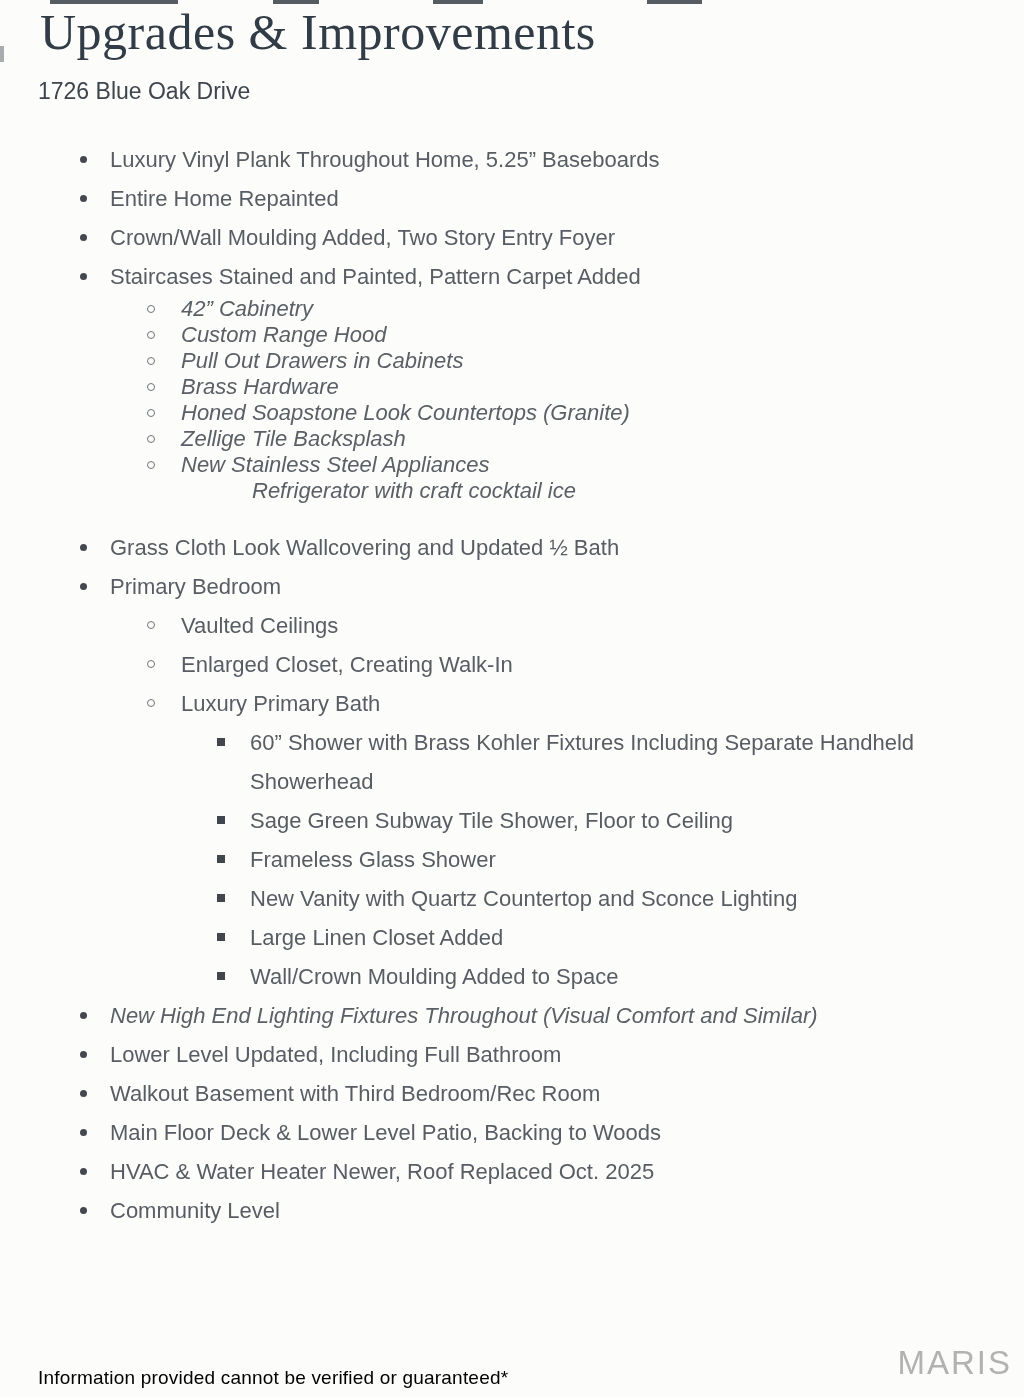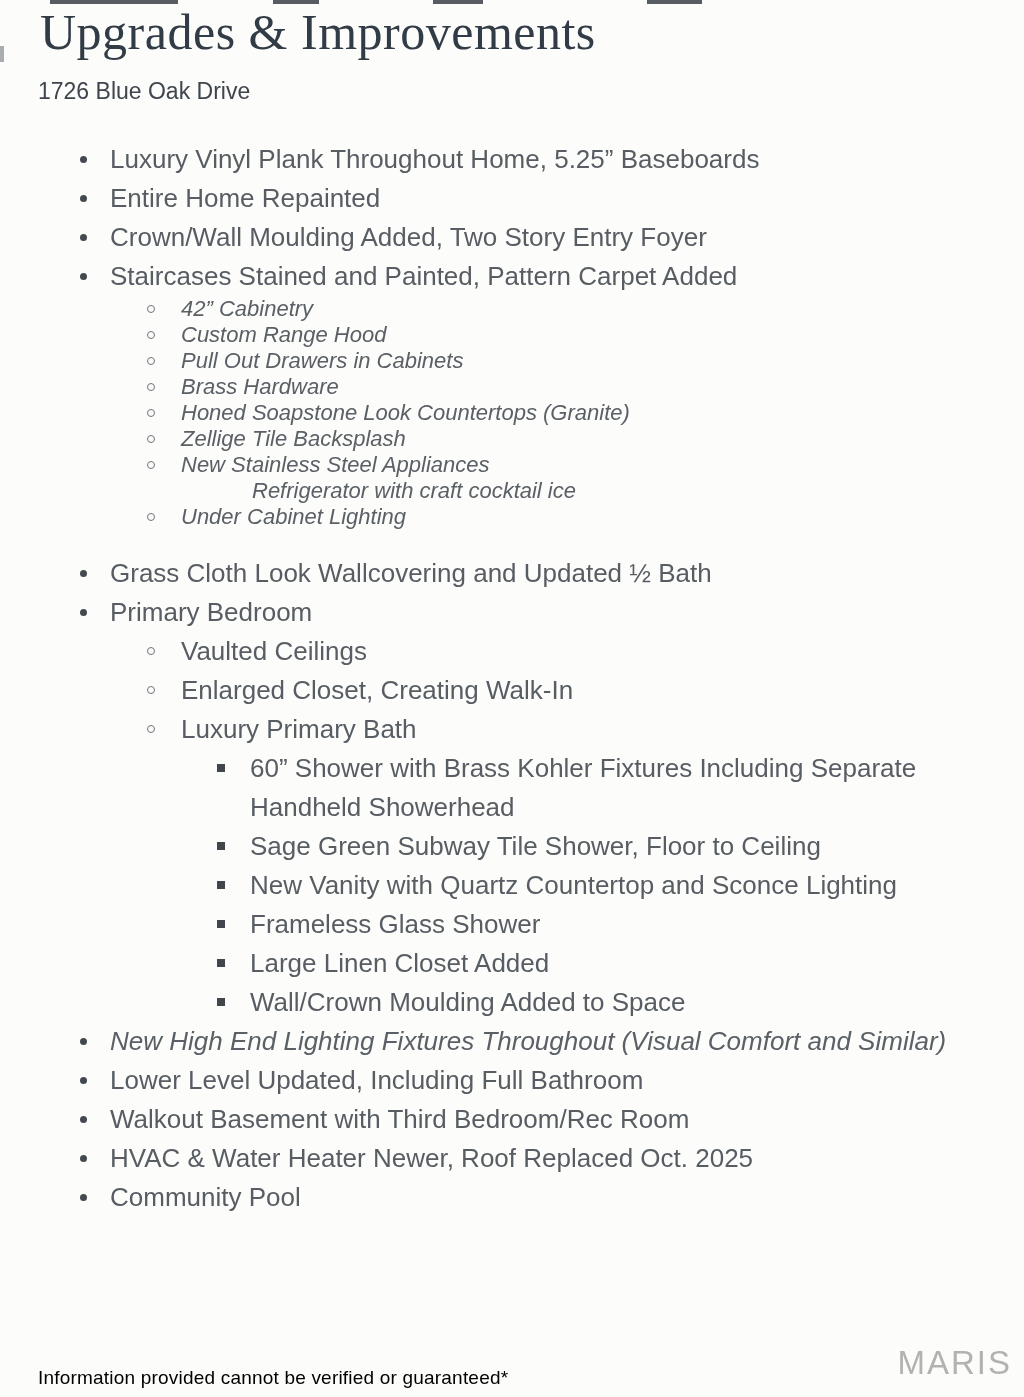--- a/index.html
+++ b/index.html
@@ -31,21 +31,21 @@
   .subtitle{
     position:absolute;left:38px;top:78px;
     font-size:23px;line-height:26px;color:#3e454c;
     margin:0;font-weight:400;
   }
 
   .list{position:absolute;left:0;top:140px;width:1024px;}
 
   .row{position:relative;padding-right:40px;}
   .row .text{display:block;}
-  .spaced{line-height:39px;font-size:26px;}
+  .spaced{line-height:39px;font-size:22px;}
   .tight{line-height:26px;font-size:22px;}
 
   .l1{padding-left:110px;}
   .l2{padding-left:181px;}
   .l3{padding-left:250px;}
   .cont{padding-left:252px;}
 
   .marker{position:absolute;display:block;}
   .l1 .marker{
     left:80px;top:16px;width:7px;height:7px;border-radius:50%;
@@ -135,24 +135,20 @@
         <span class="marker"></span>
         <span class="text">Zellige Tile Backsplash</span>
       </div>
     <div class="row l2 tight italic">
         <span class="marker"></span>
         <span class="text">New Stainless Steel Appliances</span>
       </div>
     <div class="row cont tight italic">
         <span class="text">Refrigerator with craft cocktail ice</span>
       </div>
-    <div class="row l2 tight italic">
-        <span class="marker"></span>
-        <span class="text">Under Cabinet Lighting</span>
-      </div>
 
     <div class="row l1 spaced gap-before-grass">
         <span class="marker"></span>
         <span class="text">Grass Cloth Look Wallcovering and Updated ½ Bath</span>
       </div>
     <div class="row l1 spaced">
         <span class="marker"></span>
         <span class="text">Primary Bedroom</span>
       </div>
 
@@ -172,28 +168,28 @@
     <div class="row l3 spaced">
         <span class="marker"></span>
         <span class="text">60” Shower with Brass Kohler Fixtures Including Separate Handheld Showerhead</span>
       </div>
     <div class="row l3 spaced">
         <span class="marker"></span>
         <span class="text">Sage Green Subway Tile Shower, Floor to Ceiling</span>
       </div>
     <div class="row l3 spaced">
         <span class="marker"></span>
+        <span class="text">Frameless Glass Shower</span>
+      </div>
+    <div class="row l3 spaced">
+        <span class="marker"></span>
         <span class="text">New Vanity with Quartz Countertop and Sconce Lighting</span>
       </div>
     <div class="row l3 spaced">
         <span class="marker"></span>
-        <span class="text">Frameless Glass Shower</span>
-      </div>
-    <div class="row l3 spaced">
-        <span class="marker"></span>
         <span class="text">Large Linen Closet Added</span>
       </div>
     <div class="row l3 spaced">
         <span class="marker"></span>
         <span class="text">Wall/Crown Moulding Added to Space</span>
       </div>
 
     <div class="row l1 spaced italic">
         <span class="marker"></span>
         <span class="text">New High End Lighting Fixtures Throughout (Visual Comfort and Similar)</span>
@@ -201,25 +197,29 @@
     <div class="row l1 spaced">
         <span class="marker"></span>
         <span class="text">Lower Level Updated, Including Full Bathroom</span>
       </div>
     <div class="row l1 spaced">
         <span class="marker"></span>
         <span class="text">Walkout Basement with Third Bedroom/Rec Room</span>
       </div>
     <div class="row l1 spaced">
         <span class="marker"></span>
+        <span class="text">Main Floor Deck &amp; Lower Level Patio, Backing to Woods</span>
+      </div>
+    <div class="row l1 spaced">
+        <span class="marker"></span>
         <span class="text">HVAC &amp; Water Heater Newer, Roof Replaced Oct. 2025</span>
       </div>
     <div class="row l1 spaced">
         <span class="marker"></span>
-        <span class="text">Community Pool</span>
+        <span class="text">Community Level</span>
       </div>
 
   </div>
 
   <div class="footer-note">Information provided cannot be verified or guaranteed*</div>
   <div class="watermark">MARIS</div>
 
 </div>
 
 </body></html>

